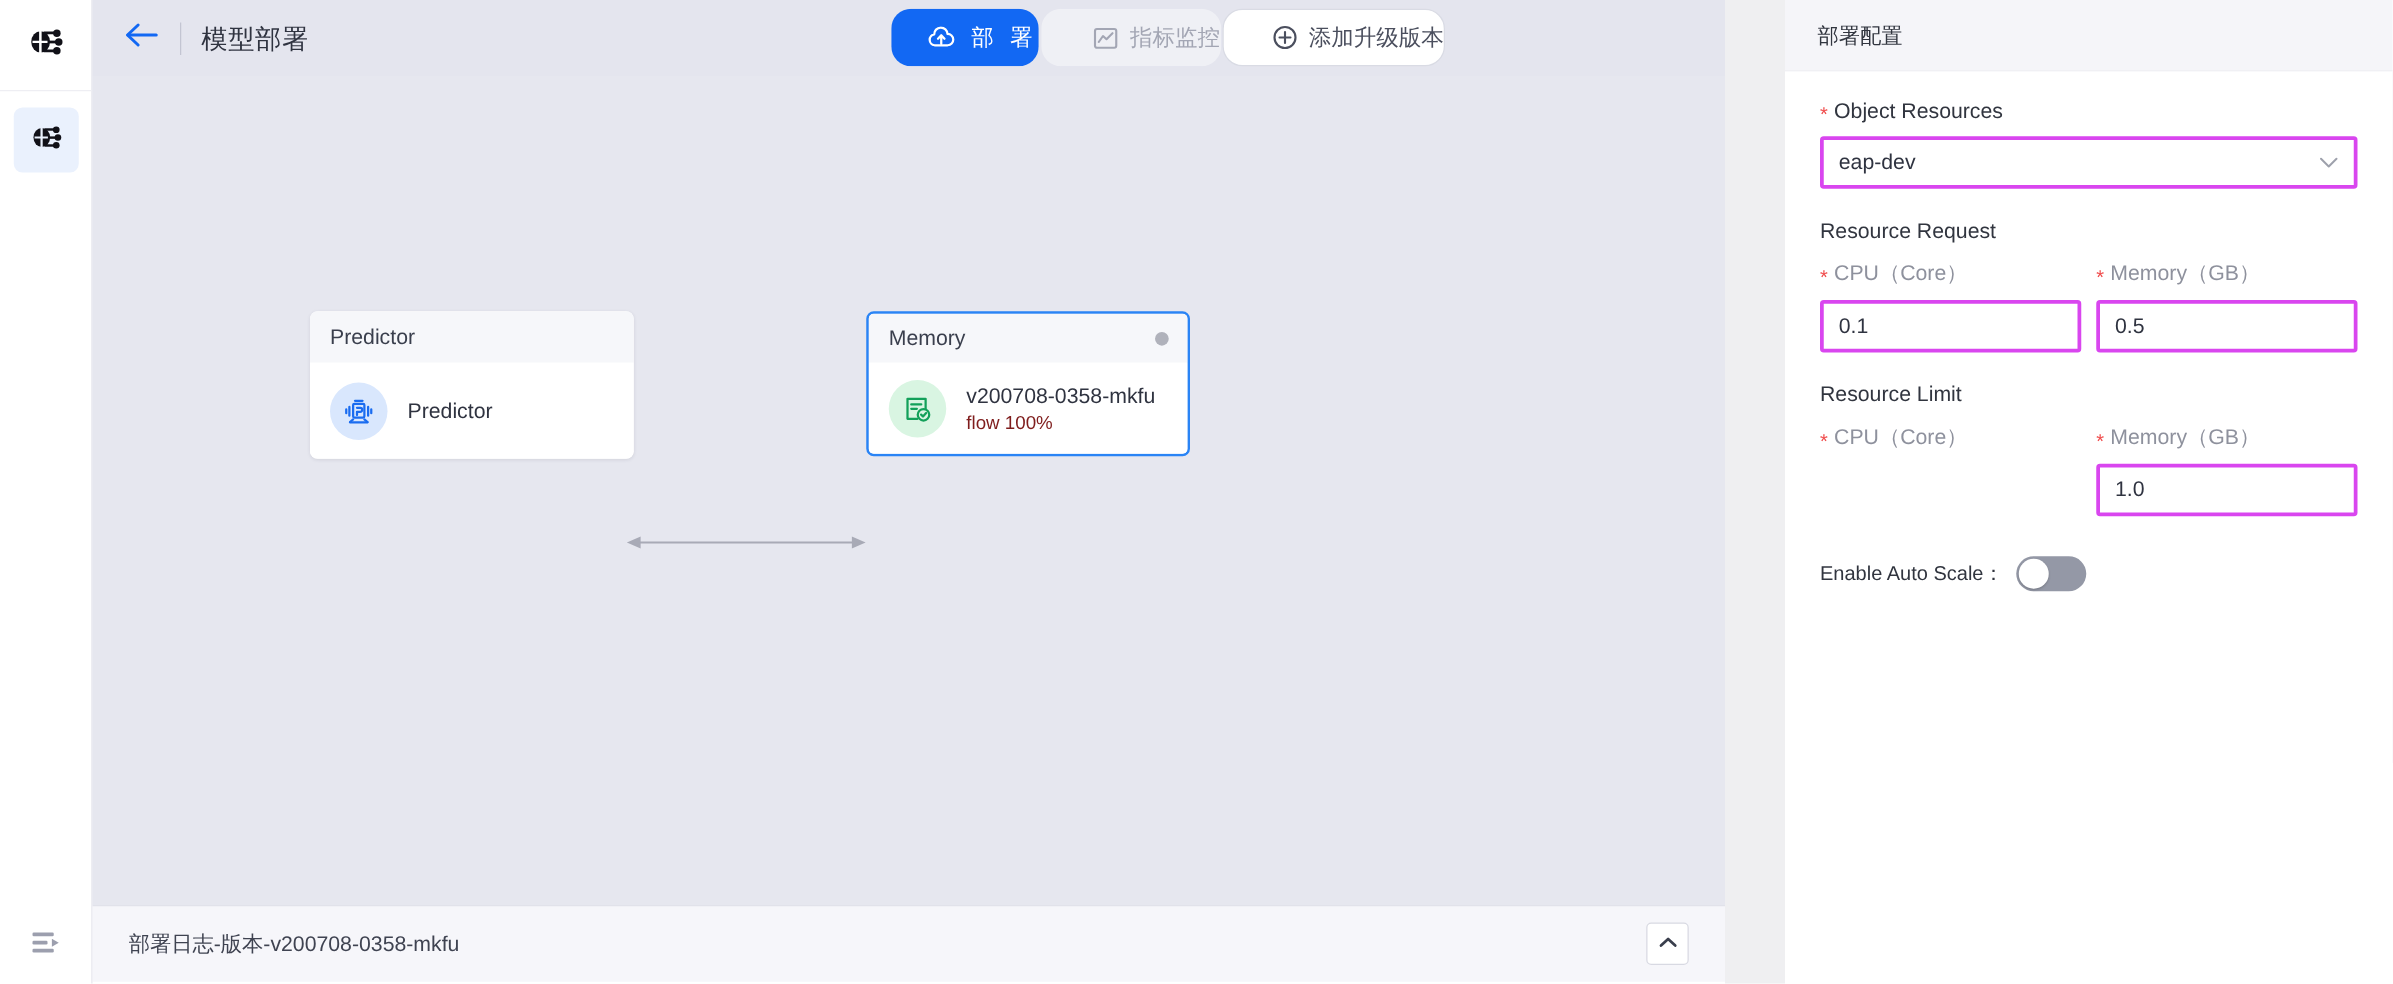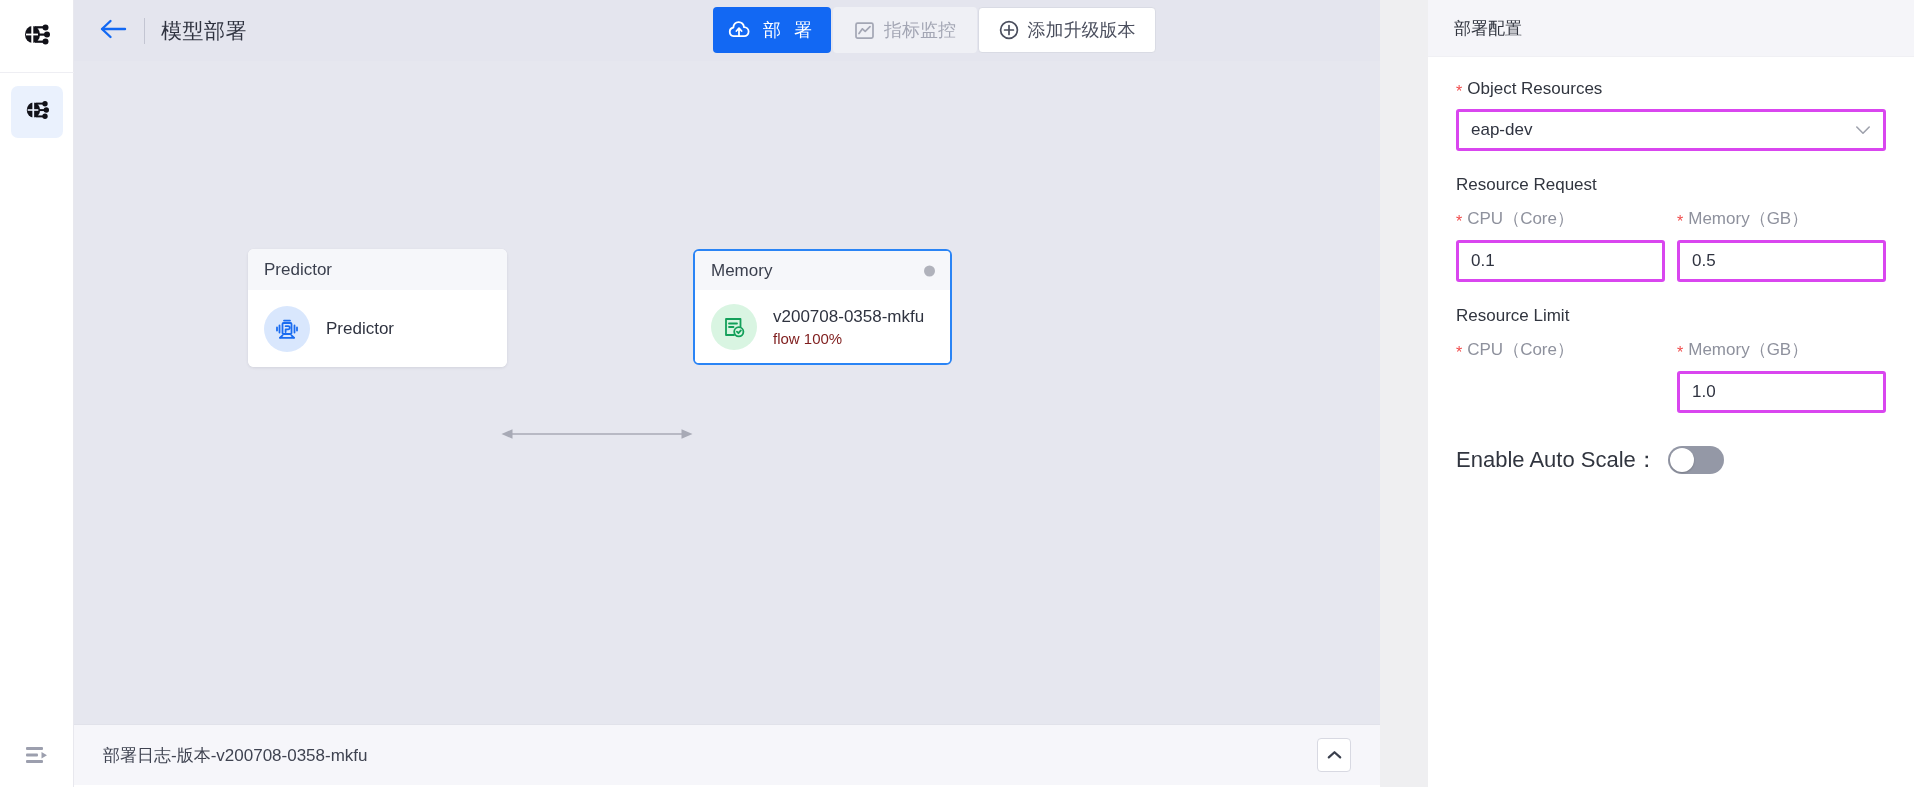--- a/index.html
+++ b/index.html
@@ -87,23 +87,23 @@
     position: absolute;
     left: 639px;
     top: 7px;
     display: flex;
     align-items: flex-start;
   }
   .btn {
     height: 46px;
     display: inline-flex;
     align-items: center;
-    justify-content: center;
+    justify-content: flex-end;
     font-size: 18px;
-    border-radius: 4px;
+    border-radius: 16px;
     padding: 0 22px;
     gap: 9px;
     white-space: nowrap;
     border: 1px solid transparent;
   }
   .btn-primary {
     background: #1268f3;
     color: #ffffff;
     width: 118px;
     padding: 0;
@@ -282,21 +282,21 @@
     display: flex;
     gap: 12px;
   }
   .two-col > div { flex: 1 1 0; min-width: 0; }
   .toggle-row {
     display: flex;
     align-items: center;
     margin-top: 32px;
     gap: 10px;
   }
-  .toggle-label { font-size: 22px; color: #31353f; text-align: right; }
+  .toggle-label { font-size: 16px; color: #31353f; text-align: right; }
   .switch {
     width: 56px; height: 28px;
     border-radius: 14px;
     background: #9498a6;
     position: relative;
   }
   .switch .knob {
     position: absolute;
     width: 24px; height: 24px;
     border-radius: 50%;

